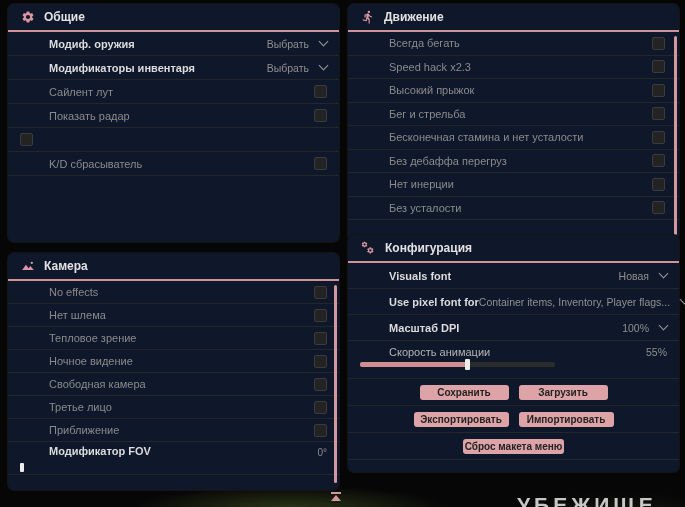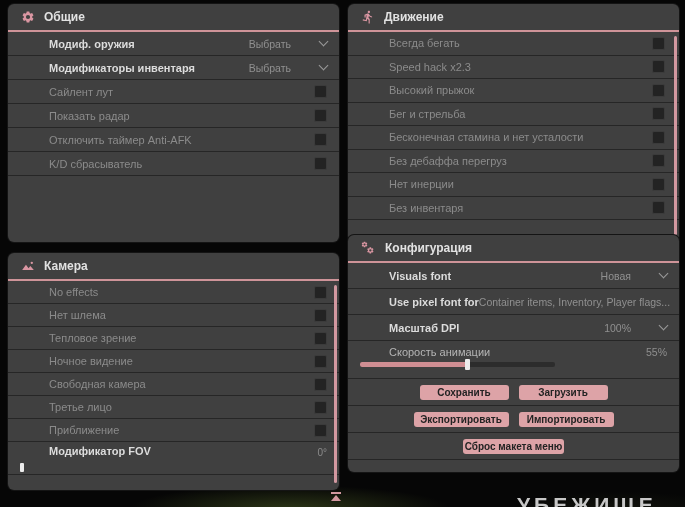--- a/index.html
+++ b/index.html
@@ -15,21 +15,21 @@
     background:
       radial-gradient(ellipse 230px 34px at 290px 509px, rgba(74,92,36,.55), rgba(0,0,0,0) 70%),
       radial-gradient(ellipse 160px 26px at 620px 510px, rgba(52,60,30,.25), rgba(0,0,0,0) 70%);
     pointer-events:none;
   }
   .location-title{
     position:absolute;left:517px;top:493px;
     font-size:21px;font-weight:bold;color:#c7c7c7;letter-spacing:4px;white-space:nowrap;
   }
   .panel{
-    position:absolute;background:#404040;border-radius:6px;
+    position:absolute;background:#0f172a;border-radius:6px;
     box-shadow:0 0 0 1px #141414;
   }
   #panel-general {left:8px;  top:4px;   width:331px; height:238px;}
   #panel-movement{left:348px;top:4px;   width:331px; height:238px;}
   #panel-camera  {left:8px;  top:253px; width:331px; height:237px;}
   #panel-config  {left:348px;top:235px; width:331px; height:237px;}
 
   .panel-header{
     height:26px;display:flex;align-items:center;gap:9px;padding:0 13px;
     border-bottom:2px solid #cf9499;
@@ -43,21 +43,21 @@
     padding:0 12px;border-bottom:1px solid #262626;position:relative;
   }
   #panel-general  .row{height:23px;}
   #panel-movement .row{height:22.5px;padding-right:14px;gap:36px;}
   #panel-camera   .row{height:22px;}
   #panel-config   .row{height:25px;}
 
   .row-label{font-size:11px;color:#8b8b8b;white-space:nowrap;padding-left:29px;}
   .row-label.bright{color:#dcdcdc;font-weight:bold;}
 
-  .dropdown{display:flex;align-items:center;gap:29px;cursor:pointer;}
+  .dropdown{display:flex;align-items:center;gap:11px;cursor:pointer;}
   .dd-value{font-size:10.5px;color:#909090;white-space:nowrap;max-width:200px;overflow:hidden;text-overflow:ellipsis;}
   .chevron{
     width:6px;height:6px;border-right:1.6px solid #9a9a9a;border-bottom:1.6px solid #9a9a9a;
     transform:rotate(45deg);margin-top:-4px;
   }
   .checkbox{
     width:13px;height:13px;border:1px solid #3b3b3b;background:#232323;border-radius:2px;
     box-sizing:border-box;flex:0 0 auto;
   }
 
@@ -134,21 +134,20 @@
       </div>
       <div class="row">
         <span class="row-label">Сайлент лут</span>
         <span class="checkbox"></span>
       </div>
       <div class="row">
         <span class="row-label">Показать радар</span>
         <span class="checkbox"></span>
       </div>
       <div class="row">
-        <span class="row-label">Отключить таймер Anti-AFK</span>
         <span class="checkbox"></span>
       </div>
       <div class="row">
         <span class="row-label">K/D сбрасыватель</span>
         <span class="checkbox"></span>
       </div>
     </div>
 </div>
 
 <div class="panel" id="panel-movement">
@@ -181,21 +180,21 @@
       </div>
       <div class="row">
         <span class="row-label">Без дебаффа перегруз</span>
         <span class="checkbox"></span>
       </div>
       <div class="row">
         <span class="row-label">Нет инерции</span>
         <span class="checkbox"></span>
       </div>
       <div class="row">
-        <span class="row-label">Без инвентаря</span>
+        <span class="row-label">Без усталости</span>
         <span class="checkbox"></span>
       </div>
     </div>
   <div class="scrollbar"></div>
 </div>
 
 <div class="panel" id="panel-camera">
   <div class="panel-header">
     <svg class="hicon" width="14" height="14" viewBox="0 0 24 24">
       <circle cx="18.5" cy="6.5" r="2"></circle>

